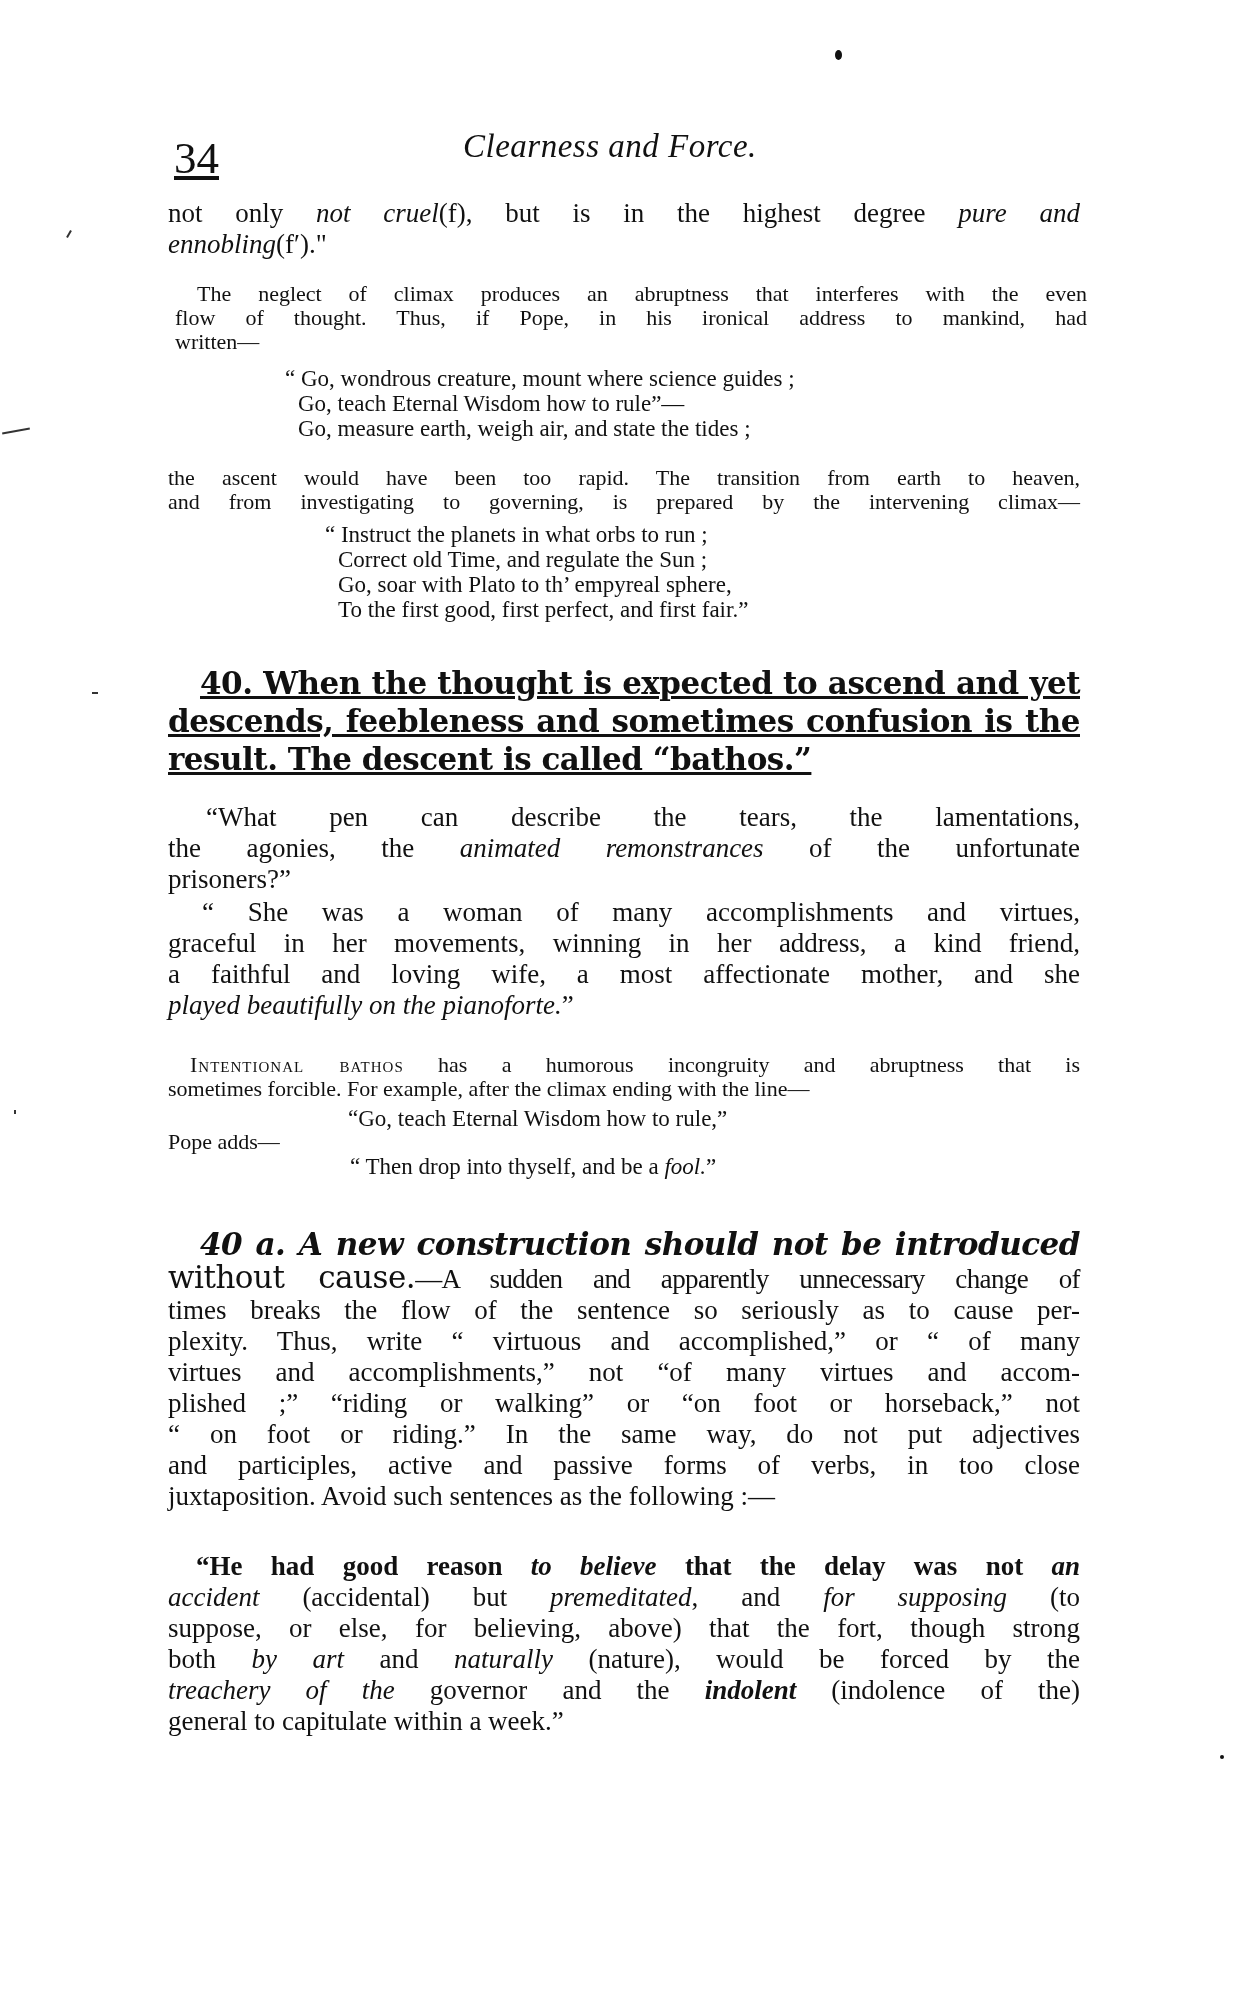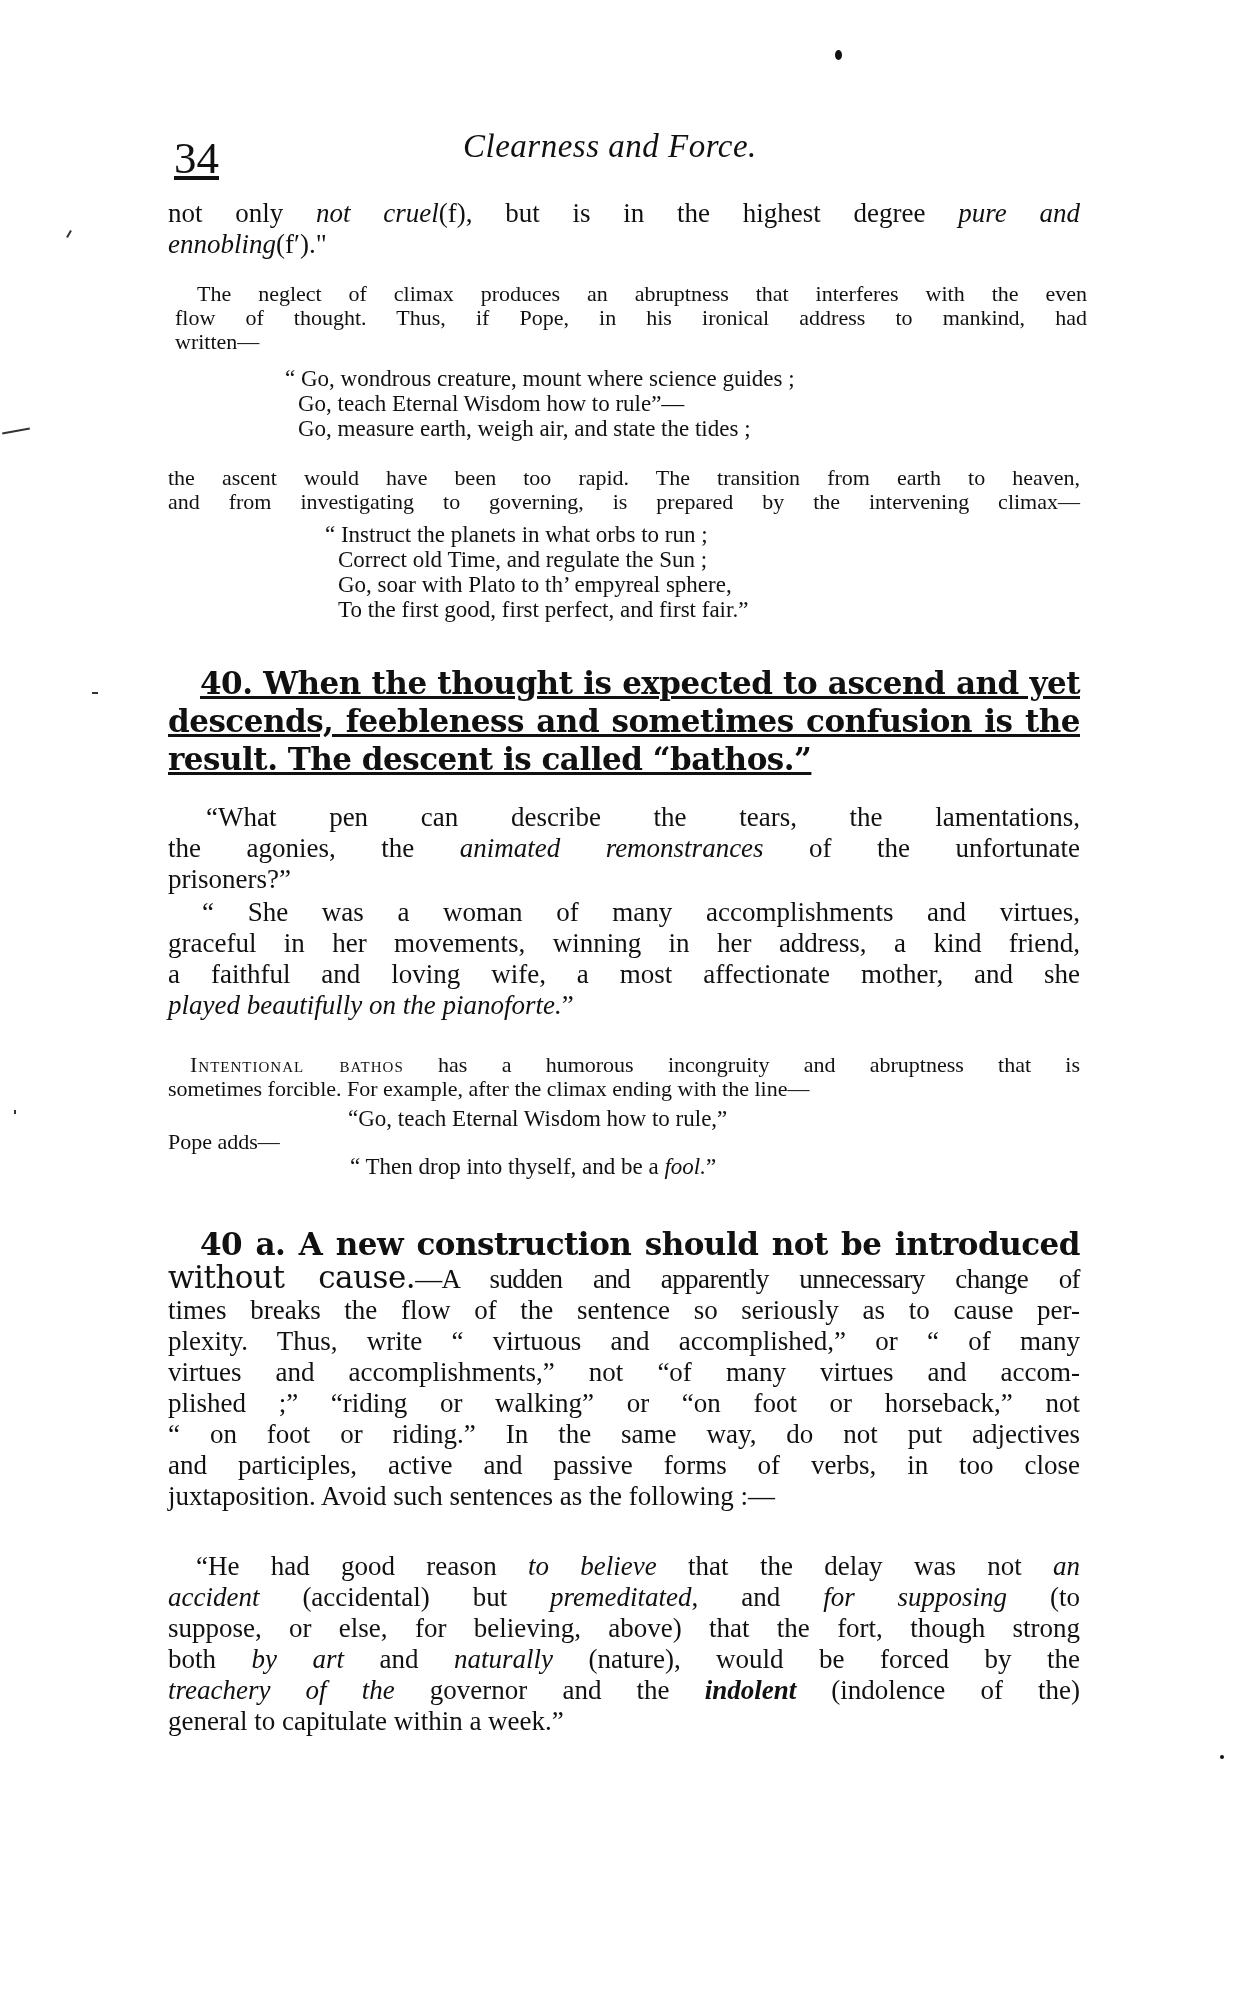--- a/index.html
+++ b/index.html
@@ -93,31 +93,31 @@
   <span class="line">“Go, teach Eternal Wisdom how to rule,”</span>
 </div>
 <div class="abs small" style="left:168px; top:1130px;">
   <span class="line">Pope adds—</span>
 </div>
 <div class="verse" style="left:350px; top:1154px;">
   <span class="line"><span>“ Then drop into thyself, and be a </span><i>fool.</i><span>”</span></span>
 </div>
 
 <div class="abs big" style="left:168px; top:1226px; width:912px;">
-  <span class="line heading jfull" style="padding-left:32px; line-height:36px;">40 a. A new construction should not be introduced</span>
+  <span class="line heading jfull" style="padding-left:32px; line-height:36px;font-style:italic;">40 a. A new construction should not be introduced</span>
   <span class="line jfull" style="letter-spacing:-0.6px;"><span class="run-in">without cause.</span><span>—A sudden and apparently unnecessary change of</span></span>
   <span class="line jfull">times breaks the flow of the sentence so seriously as to cause per-</span>
   <span class="line jfull">plexity.  Thus, write “ virtuous and accomplished,” or “ of many</span>
   <span class="line jfull">virtues and accomplishments,” not “of many virtues and accom-</span>
   <span class="line jfull">plished ;” “riding or walking” or “on foot or horseback,” not</span>
   <span class="line jfull">“ on foot or riding.”  In the same way, do not put adjectives</span>
   <span class="line jfull">and participles, active and passive forms of verbs, in too close</span>
   <span class="line">juxtaposition.  Avoid such sentences as the following :—</span>
 </div>
 
 <div class="abs big" style="left:168px; top:1551px; width:912px;">
-  <span class="line jfull" style="padding-left:28px;"><span>“He had good reason </span><i>to believe</i><span> that the delay was not </span><i>an</i></span>
+  <span class="line jfull" style="padding-left:28px;font-weight:bold;"><span>“He had good reason </span><i>to believe</i><span> that the delay was not </span><i>an</i></span>
   <span class="line jfull"><i>accident</i><span> (accidental) but </span><i>premeditated</i><span>, and </span><i>for supposing</i><span> (to</span></span>
   <span class="line jfull">suppose, or else, for believing, above) that the fort, though strong</span>
   <span class="line jfull"><span>both </span><i>by art</i><span> and </span><i>naturally</i><span> (nature), would be forced by the</span></span>
   <span class="line jfull"><i>treachery of the</i><span> governor and the </span><i style="font-weight:bold;">indolent</i><span> (indolence of the)</span></span>
   <span class="line">general to capitulate within a week.”</span>
 </div>
 
 </body></html>

